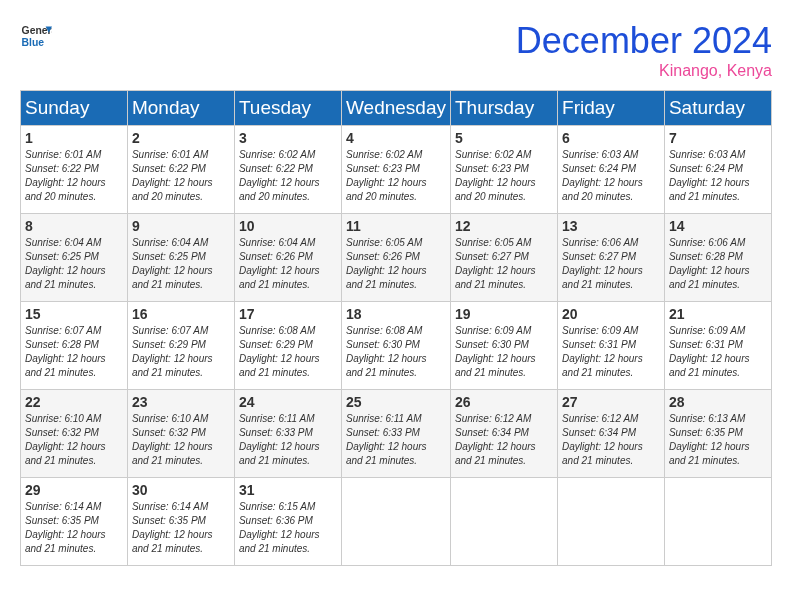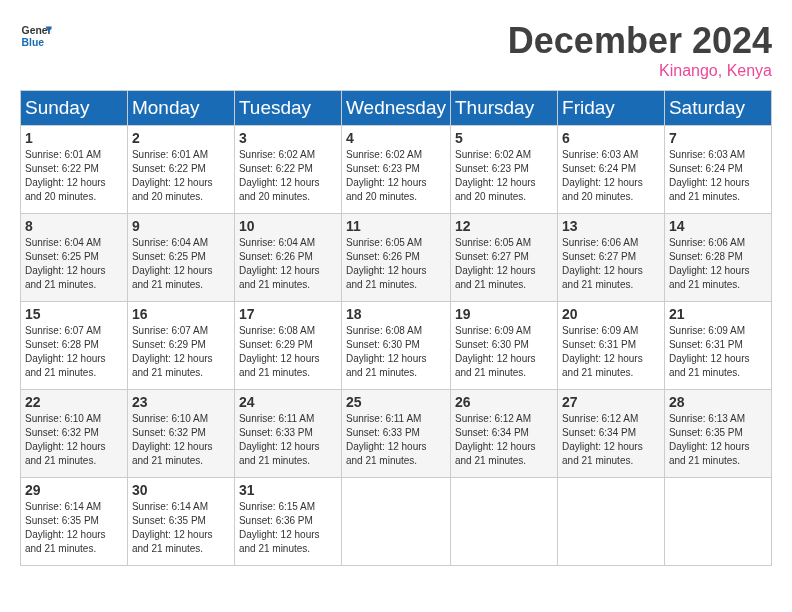--- a/index.html
+++ b/index.html
@@ -23,22 +23,22 @@
     }
     .logo-icon {
       width: 32px;
       height: 32px;
     }
     .title-section {
       text-align: right;
     }
     .month-title {
       font-size: 36px;
-      font-weight: bold;
-      color: #404040;
+      font-weight: normal;
+      color: #1d4ed8;
       text-align: center;
     }
     .location {
       font-size: 16px;
       color: #ec4899;
     }
     .calendar {
       width: 100%;
       border-collapse: collapse;
       font-size: 11px;
@@ -70,20 +70,21 @@
       font-size: 14px;
       font-weight: bold;
       color: #333;
       display: block;
       margin-bottom: 2px;
     }
     .day-info {
       font-size: 10px;
       color: #333;
       line-height: 1.4;
+      font-style: italic;
     }
     .empty-cell {
       background-color: #ffffff;
     }
   </style>
 </head>
 <body>
 
 <div class="header">
   <div class="logo">

